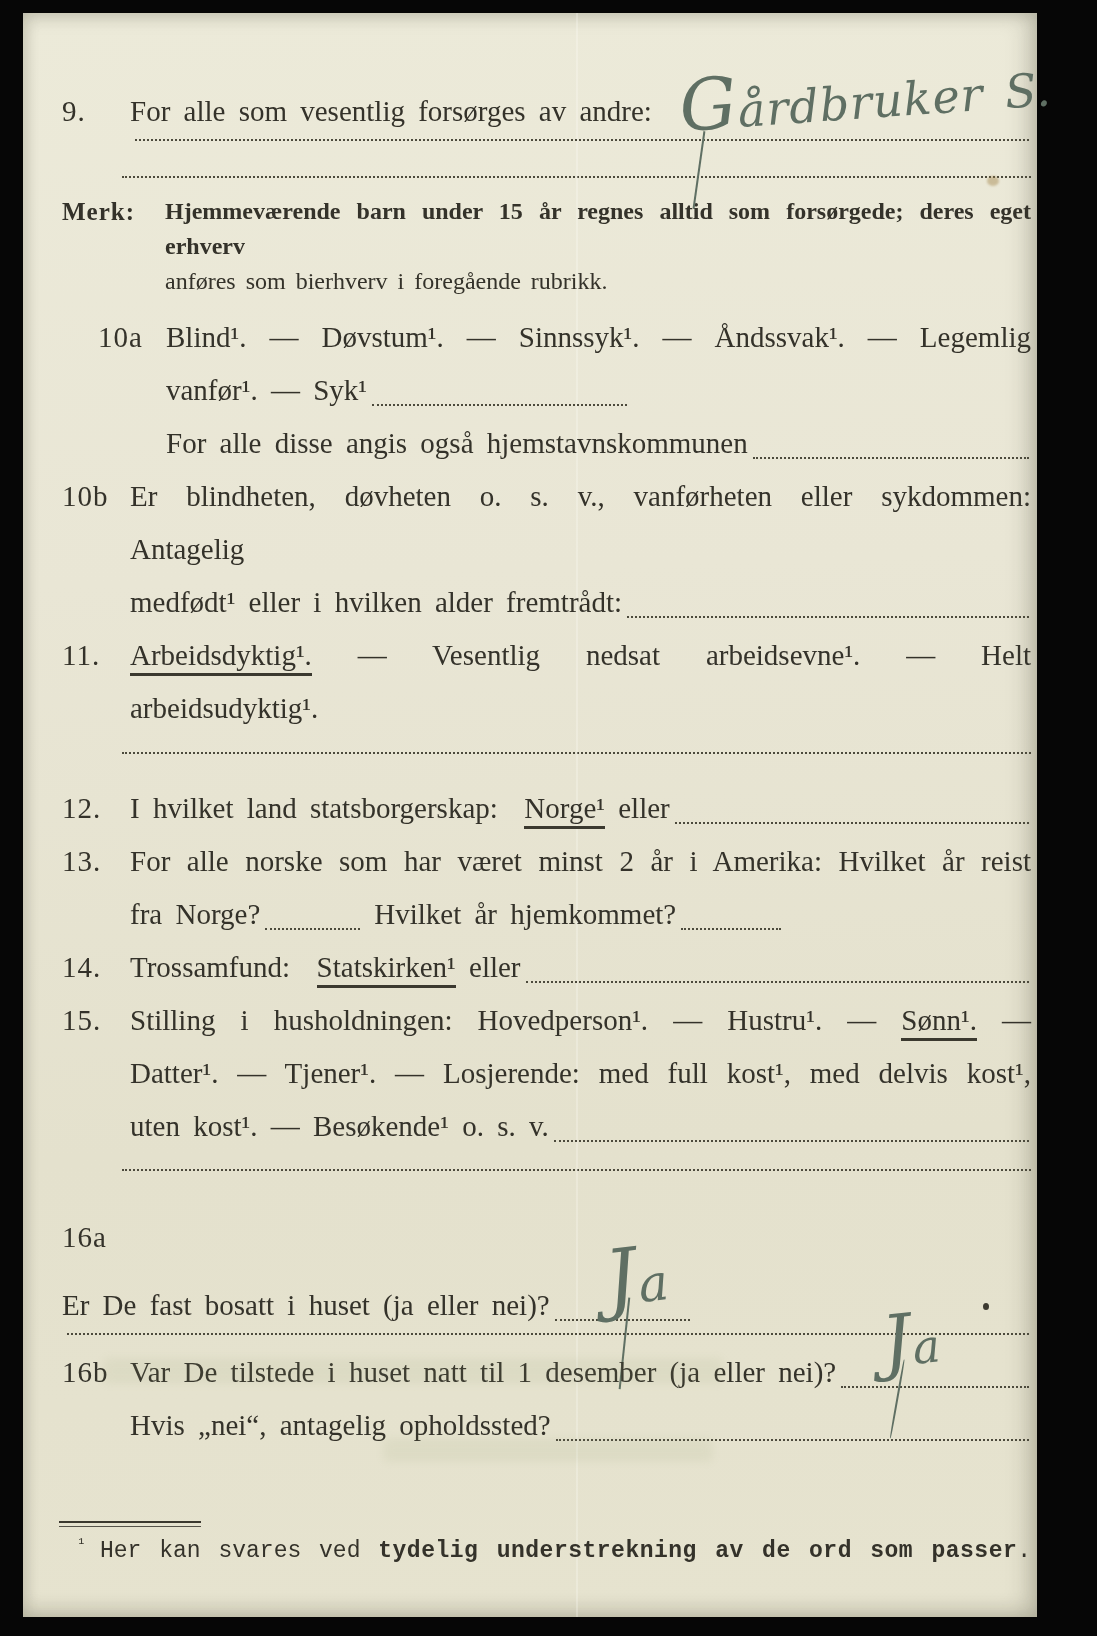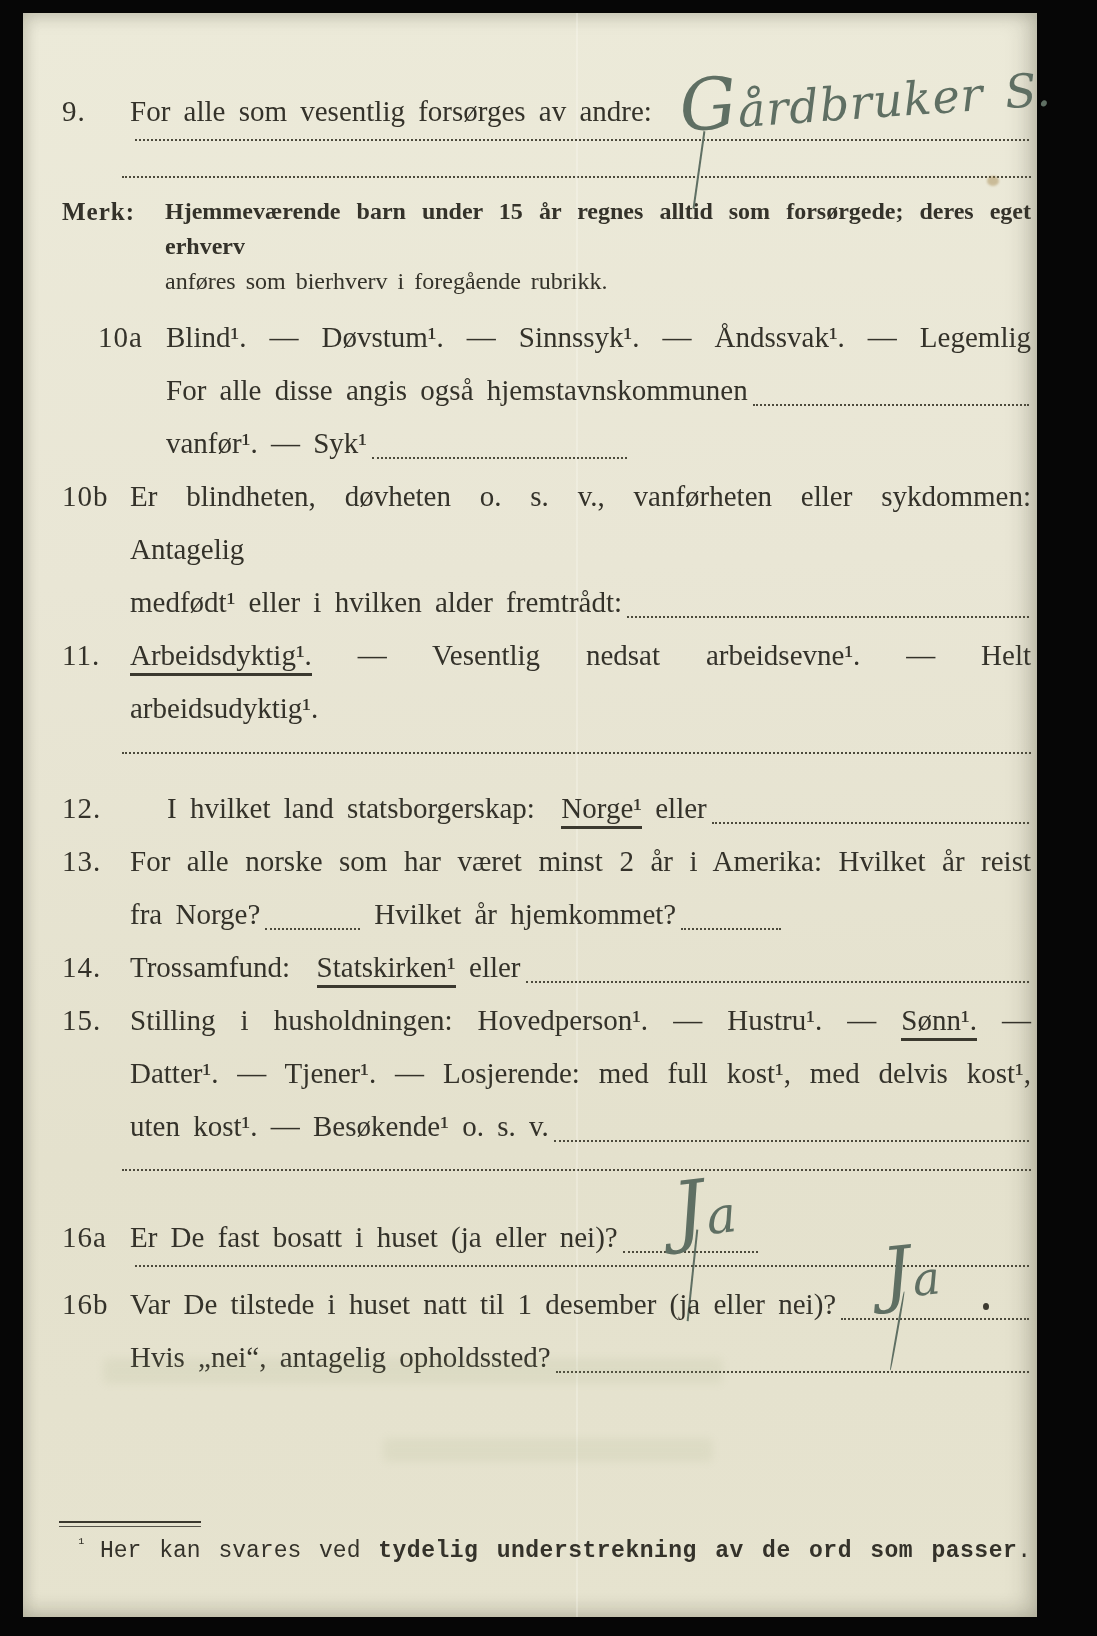--- a/index.html
+++ b/index.html
@@ -43,21 +43,21 @@
   .ans16b{left:756px;top:-30px;font-size:46px;transform:rotate(-6deg);}
   .ans16b::after{content:"";position:absolute;left:8px;top:44px;width:2px;height:80px;background:#5f6f63;transform:rotate(16deg);border-radius:40%;}
 
   .footnote{position:absolute;left:36px;top:1508px;}
   .fn-rule{width:142px;height:3px;border-top:2px solid #3b392f;border-bottom:1px solid #55534a;margin-left:0;}
   .fn-text{margin-top:9px;font-size:23px;word-spacing:4px;color:#34322a;padding-left:18px;font-family:Liberation Mono, monospace;}
   .fn-text b{letter-spacing:.5px;}
   sup.fn{font-size:15px;margin-right:14px;}
 
   .mt12{margin-top:12px;margin-left:36px;}.mt15{margin-top:15px;}.mt22{margin-top:22px;}
-  .mt28{margin-top:28px;gap:37px;}.mt40{margin-top:40px;}.mt14{margin-top:14px;}
+  .mt28{margin-top:28px;}.mt40{margin-top:40px;flex-direction:column;}.mt14{margin-top:14px;}
 </style>
 </head>
 <body>
 
 <div class="scan">
   <div class="paper">
     <div class="crease"></div>
 
     <div class="q">
       <div class="qnum">9.</div>
@@ -78,26 +78,26 @@
         <div class="jl">Hjemmeværende barn under 15 år regnes alltid som forsørgede; deres eget erhverv</div>
         <div>anføres som bierhverv i foregående rubrikk.</div>
       </div>
     </div>
 
     <div class="q mt12">
       <div class="qnum">10a</div>
       <div class="qbody">
         <div class="line jl">Blind¹. — Døvstum¹. — Sinnssyk¹. — Åndssvak¹. — Legemlig</div>
         <div class="line fl">
-          <span>For alle disse angis også hjemstavnskommunen</span>
-          <span class="dots"></span>
-        </div>
-        <div class="line fl">
           <span>vanfør¹. — Syk¹</span>
           <span class="dots fix w255"></span>
+        </div>
+        <div class="line fl">
+          <span>For alle disse angis også hjemstavnskommunen</span>
+          <span class="dots"></span>
         </div>
       </div>
     </div>
 
     <div class="q">
       <div class="qnum">10b</div>
       <div class="qbody">
         <div class="line jl">Er blindheten, døvheten o. s. v., vanførheten eller sykdommen: Antagelig</div>
         <div class="line fl">
           <span>medfødt¹ eller i hvilken alder fremtrådt:</span>

